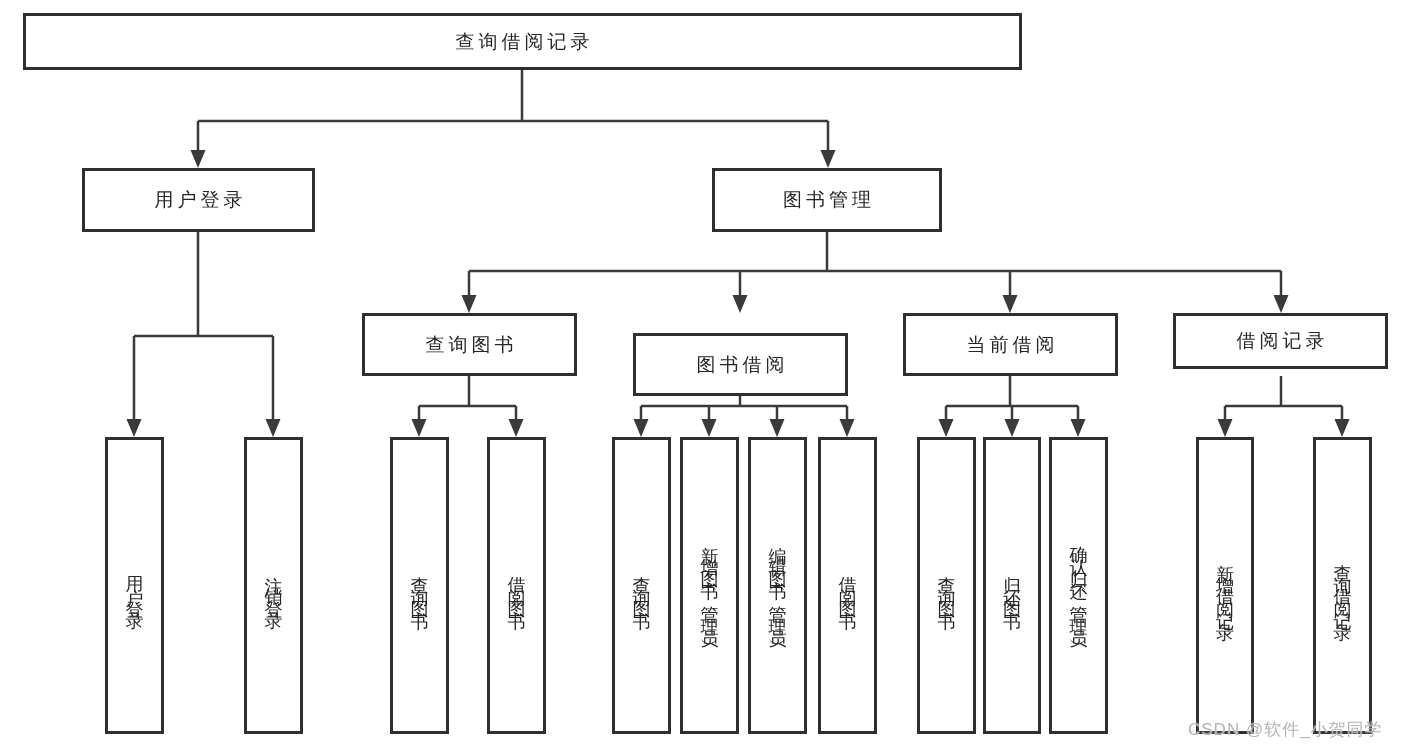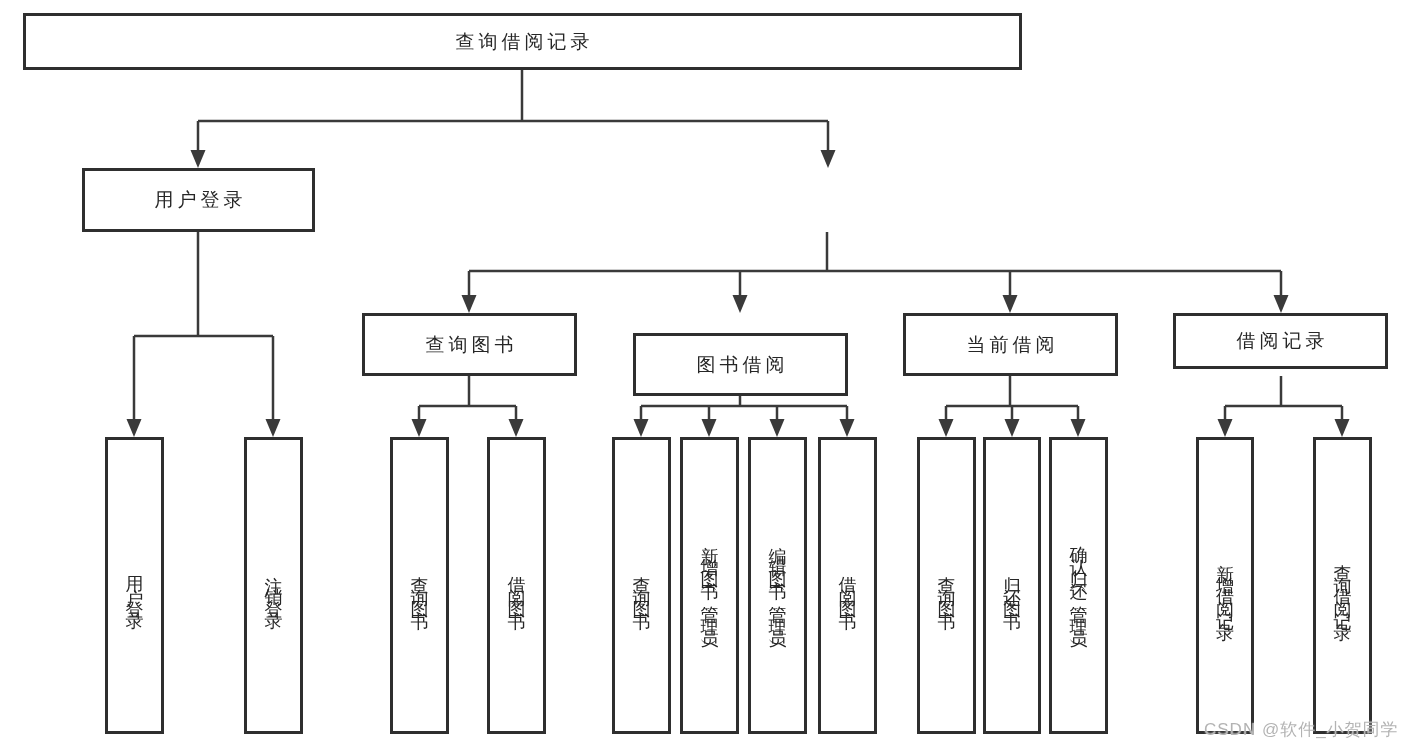--- a/index.html
+++ b/index.html
@@ -51,21 +51,20 @@
   .watermark {
     position: absolute;
     left: 1188px;
     top: 718px;
     font-size: 17px;
     color: #b3b3b3;
     letter-spacing: 1px;
     z-index: 3;
     white-space: nowrap;
     text-shadow: 0 0 2px #ffffff;
-    margin-left: 16px;
   }
 </style>
 </head>
 <body>
 
 <div id="stage">
 
   <svg class="connectors" viewBox="0 0 1405 747" xmlns="http://www.w3.org/2000/svg">
     <g stroke="#3a3a3a" stroke-width="2.5" fill="none">
 
@@ -131,20 +130,21 @@
       <polygon points="1004.5,419 1019.5,419 1012,437"></polygon>
       <polygon points="1070.5,419 1085.5,419 1078,437"></polygon>
       <polygon points="1217.5,419 1232.5,419 1225,437"></polygon>
       <polygon points="1334.5,419 1349.5,419 1342,437"></polygon>
     </g>
   </svg>
 
   <div class="node h-label" style="left:23px; top:13px; width:999px; height:57px;">查询借阅记录</div>
 
   <div class="node h-label" style="left:82px; top:168px; width:233px; height:64px;">用户登录</div>
+  <div class="node h-label" style="left:712px; top:168px; width:230px; height:64px;">图书管理</div>
 
   <div class="node h-label" style="left:362px; top:313px; width:215px; height:63px;">查询图书</div>
   <div class="node h-label" style="left:633px; top:313px; width:215px; height:63px;margin-top:20px;">图书借阅</div>
   <div class="node h-label" style="left:903px; top:313px; width:215px; height:63px;">当前借阅</div>
   <div class="node h-label" style="left:1173px; top:313px; width:215px; height:56px;">借阅记录</div>
 
   <div class="node leaf" style="left:105px; top:437px; width:59px; height:297px;">用户登录</div>
   <div class="node leaf" style="left:244px; top:437px; width:59px; height:297px;">注销登录</div>
 
   <div class="node leaf" style="left:390px; top:437px; width:59px; height:297px;">查询图书</div>

